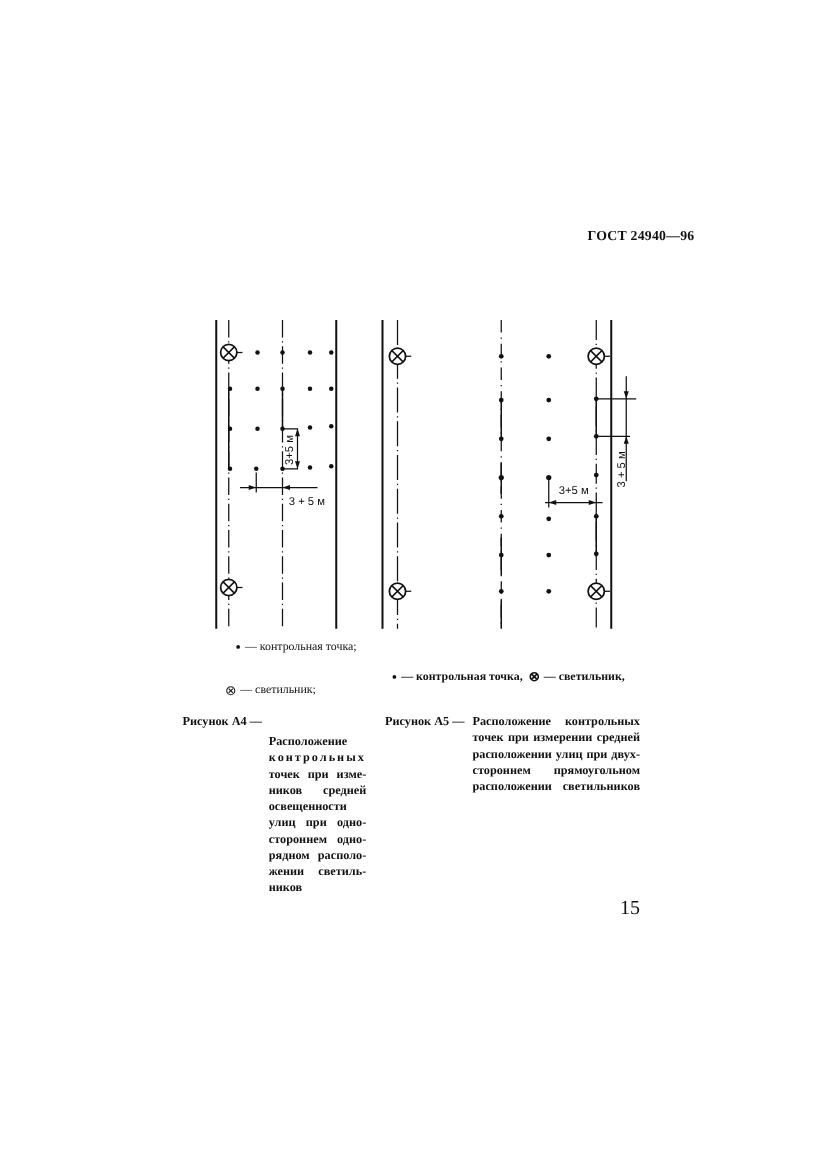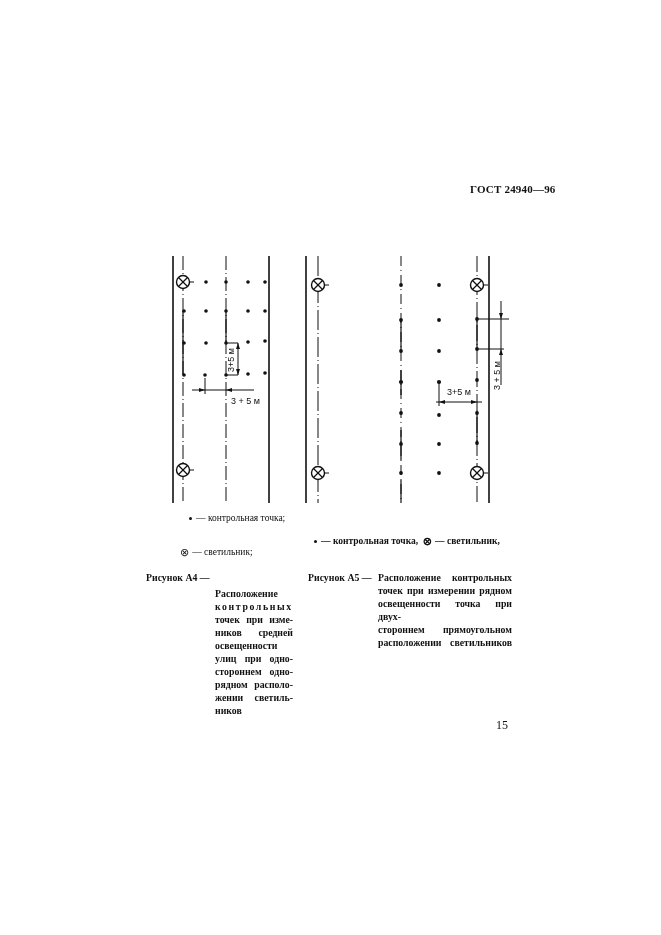--- a/index.html
+++ b/index.html
@@ -13,21 +13,21 @@
     .legend-a5 { left: 314px; top: 535px; font-weight: bold; }
     .sym-dot { display: inline-block; width: 3px; height: 3px; background: #111; border-radius: 50%; vertical-align: middle; margin-right: 4px; }
     .sym-lamp { display: inline-block; font-size: 11px; margin-right: 3px; vertical-align: middle; }
     .caption { position: absolute; font-size: 9.8px; font-weight: bold; line-height: 13px; }
     .cap-a4-label { left: 146px; top: 571px; }
     .cap-a4-text { left: 215px; top: 571px; width: 78px; text-align: justify; margin-top: 16px; }
     .cap-a5-label { left: 308px; top: 571px; }
     .cap-a5-text { left: 378px; top: 571px; width: 134px; text-align: justify; }
     .cap-line { display: block; text-align-last: justify; }
     .cap-line.last { text-align-last: left; }
-    .page-num { position: absolute; left: 496px; top: 718px; font-size: 12px; }
+    .page-num { position: absolute; left: 496px; top: 718px; font-size: 16px; }
   </style>
 </head>
 <body>
 
 <div class="header">ГОСТ 24940—96</div>
 
 <svg class="figs" width="661" height="935" viewBox="0 0 661 935">
   <defs>
     <g id="lamp">
       <circle cx="0" cy="0" r="6.5" fill="#fff" stroke="#111" stroke-width="1.4"></circle>
@@ -164,19 +164,19 @@
   <span class="cap-line">улиц при одно-</span>
   <span class="cap-line">стороннем одно-</span>
   <span class="cap-line">рядном располо-</span>
   <span class="cap-line">жении светиль-</span>
   <span class="cap-line last">ников</span>
 </div>
 
 <div class="caption cap-a5-label">Рисунок А5 —</div>
 <div class="caption cap-a5-text">
   <span class="cap-line">Расположение контрольных</span>
-  <span class="cap-line">точек при измерении рядном</span>
-  <span class="cap-line">освещенности точка при двух-</span>
+  <span class="cap-line">точек при измерении средней</span>
+  <span class="cap-line">расположении улиц при двух-</span>
   <span class="cap-line">стороннем прямоугольном</span>
   <span class="cap-line">расположении светильников</span>
 </div>
 
 <div class="page-num">15</div>
 
 </body></html>

